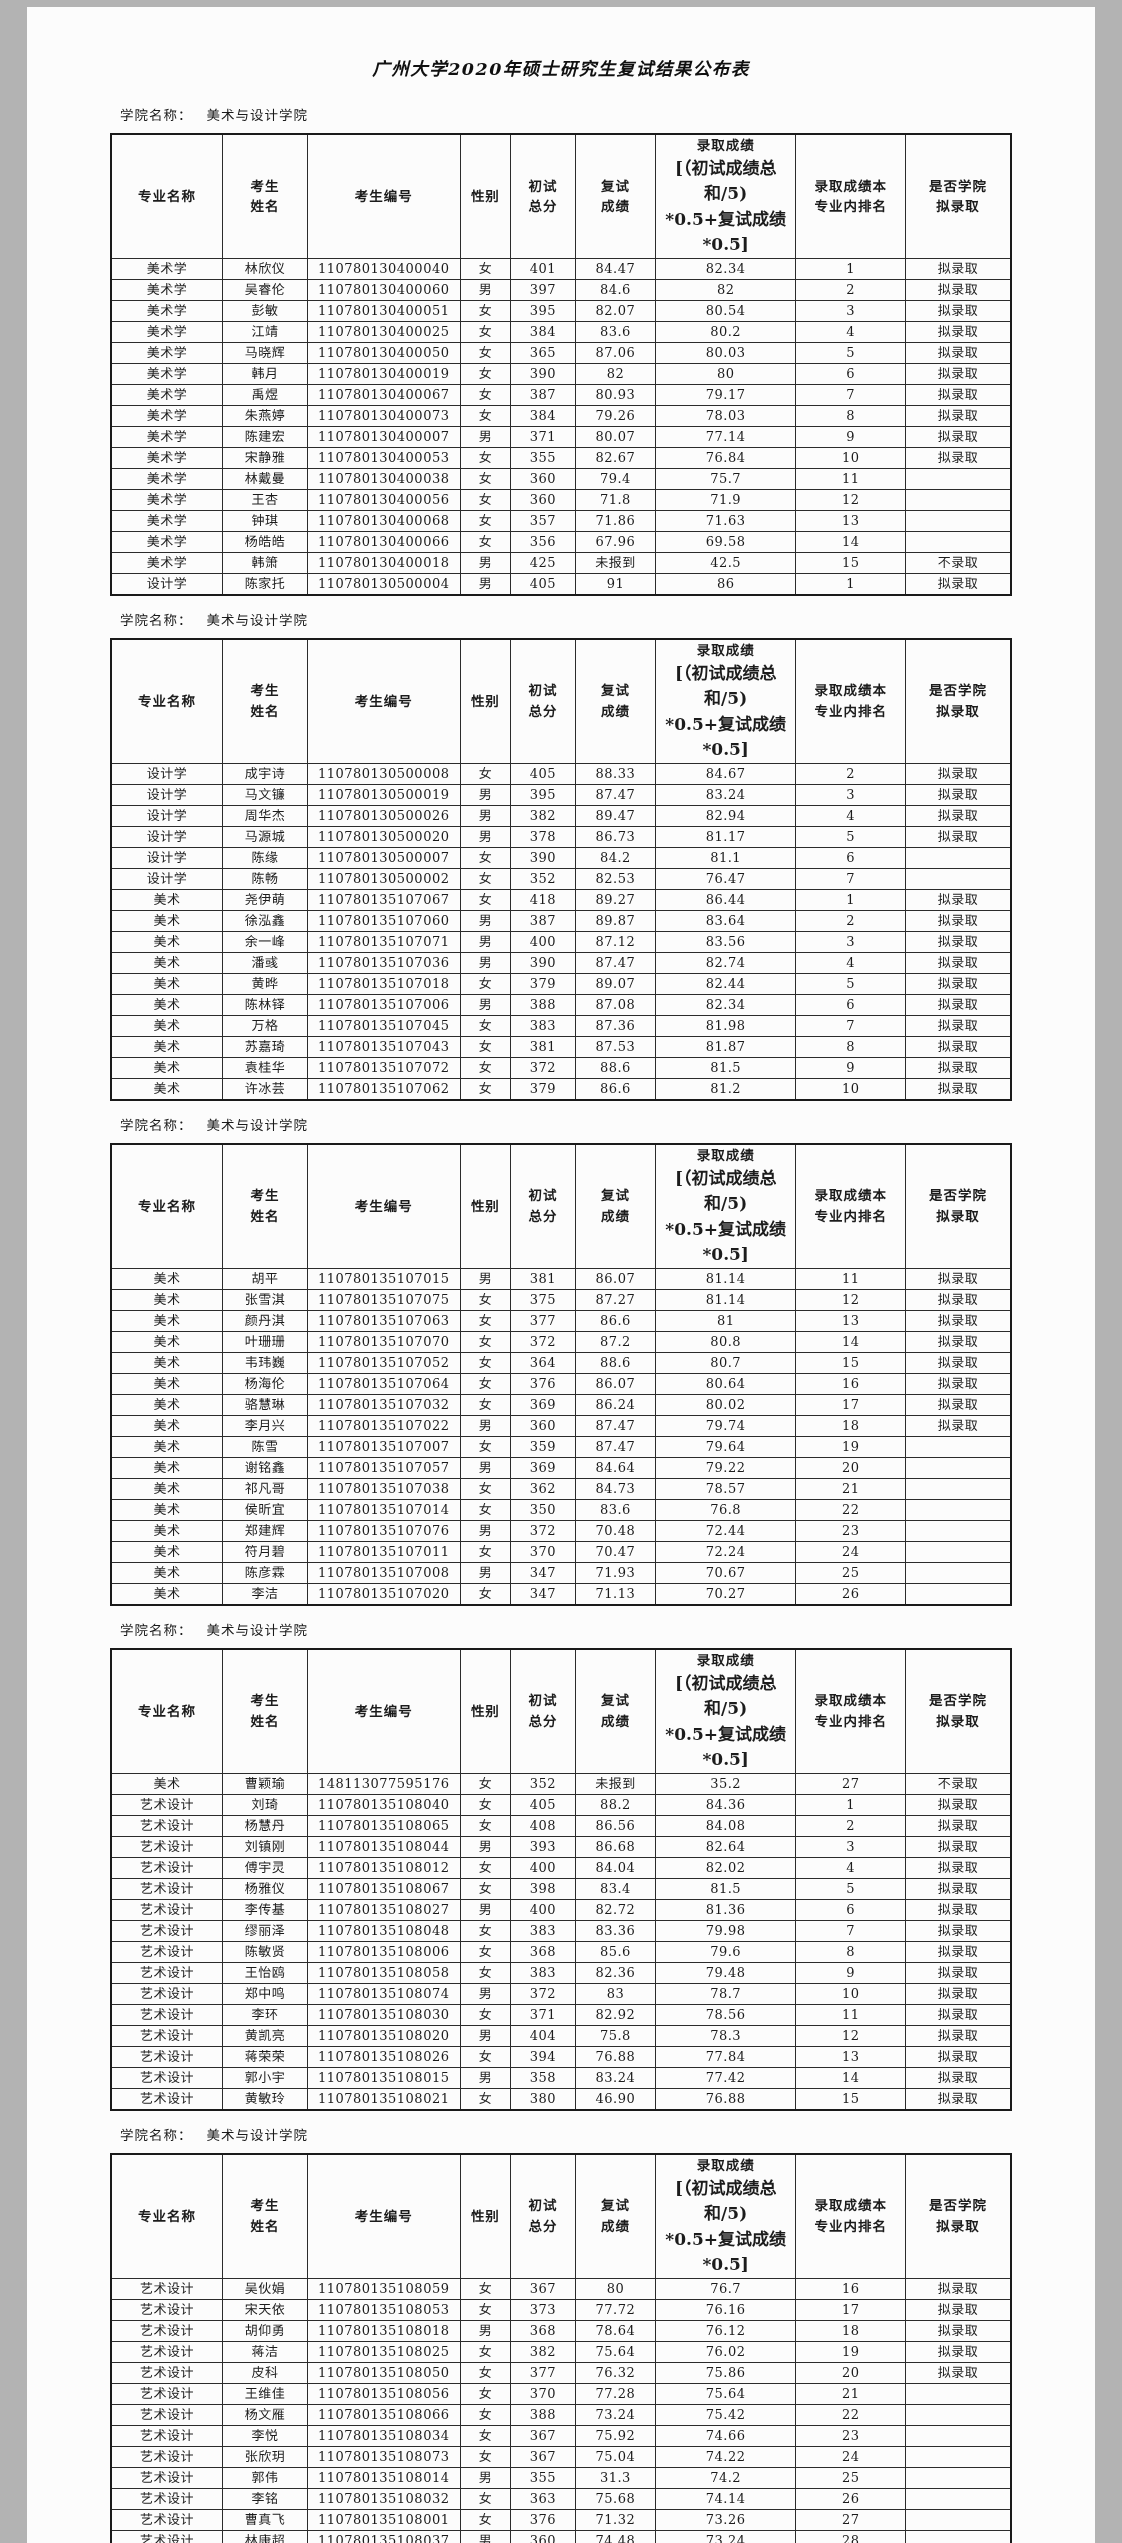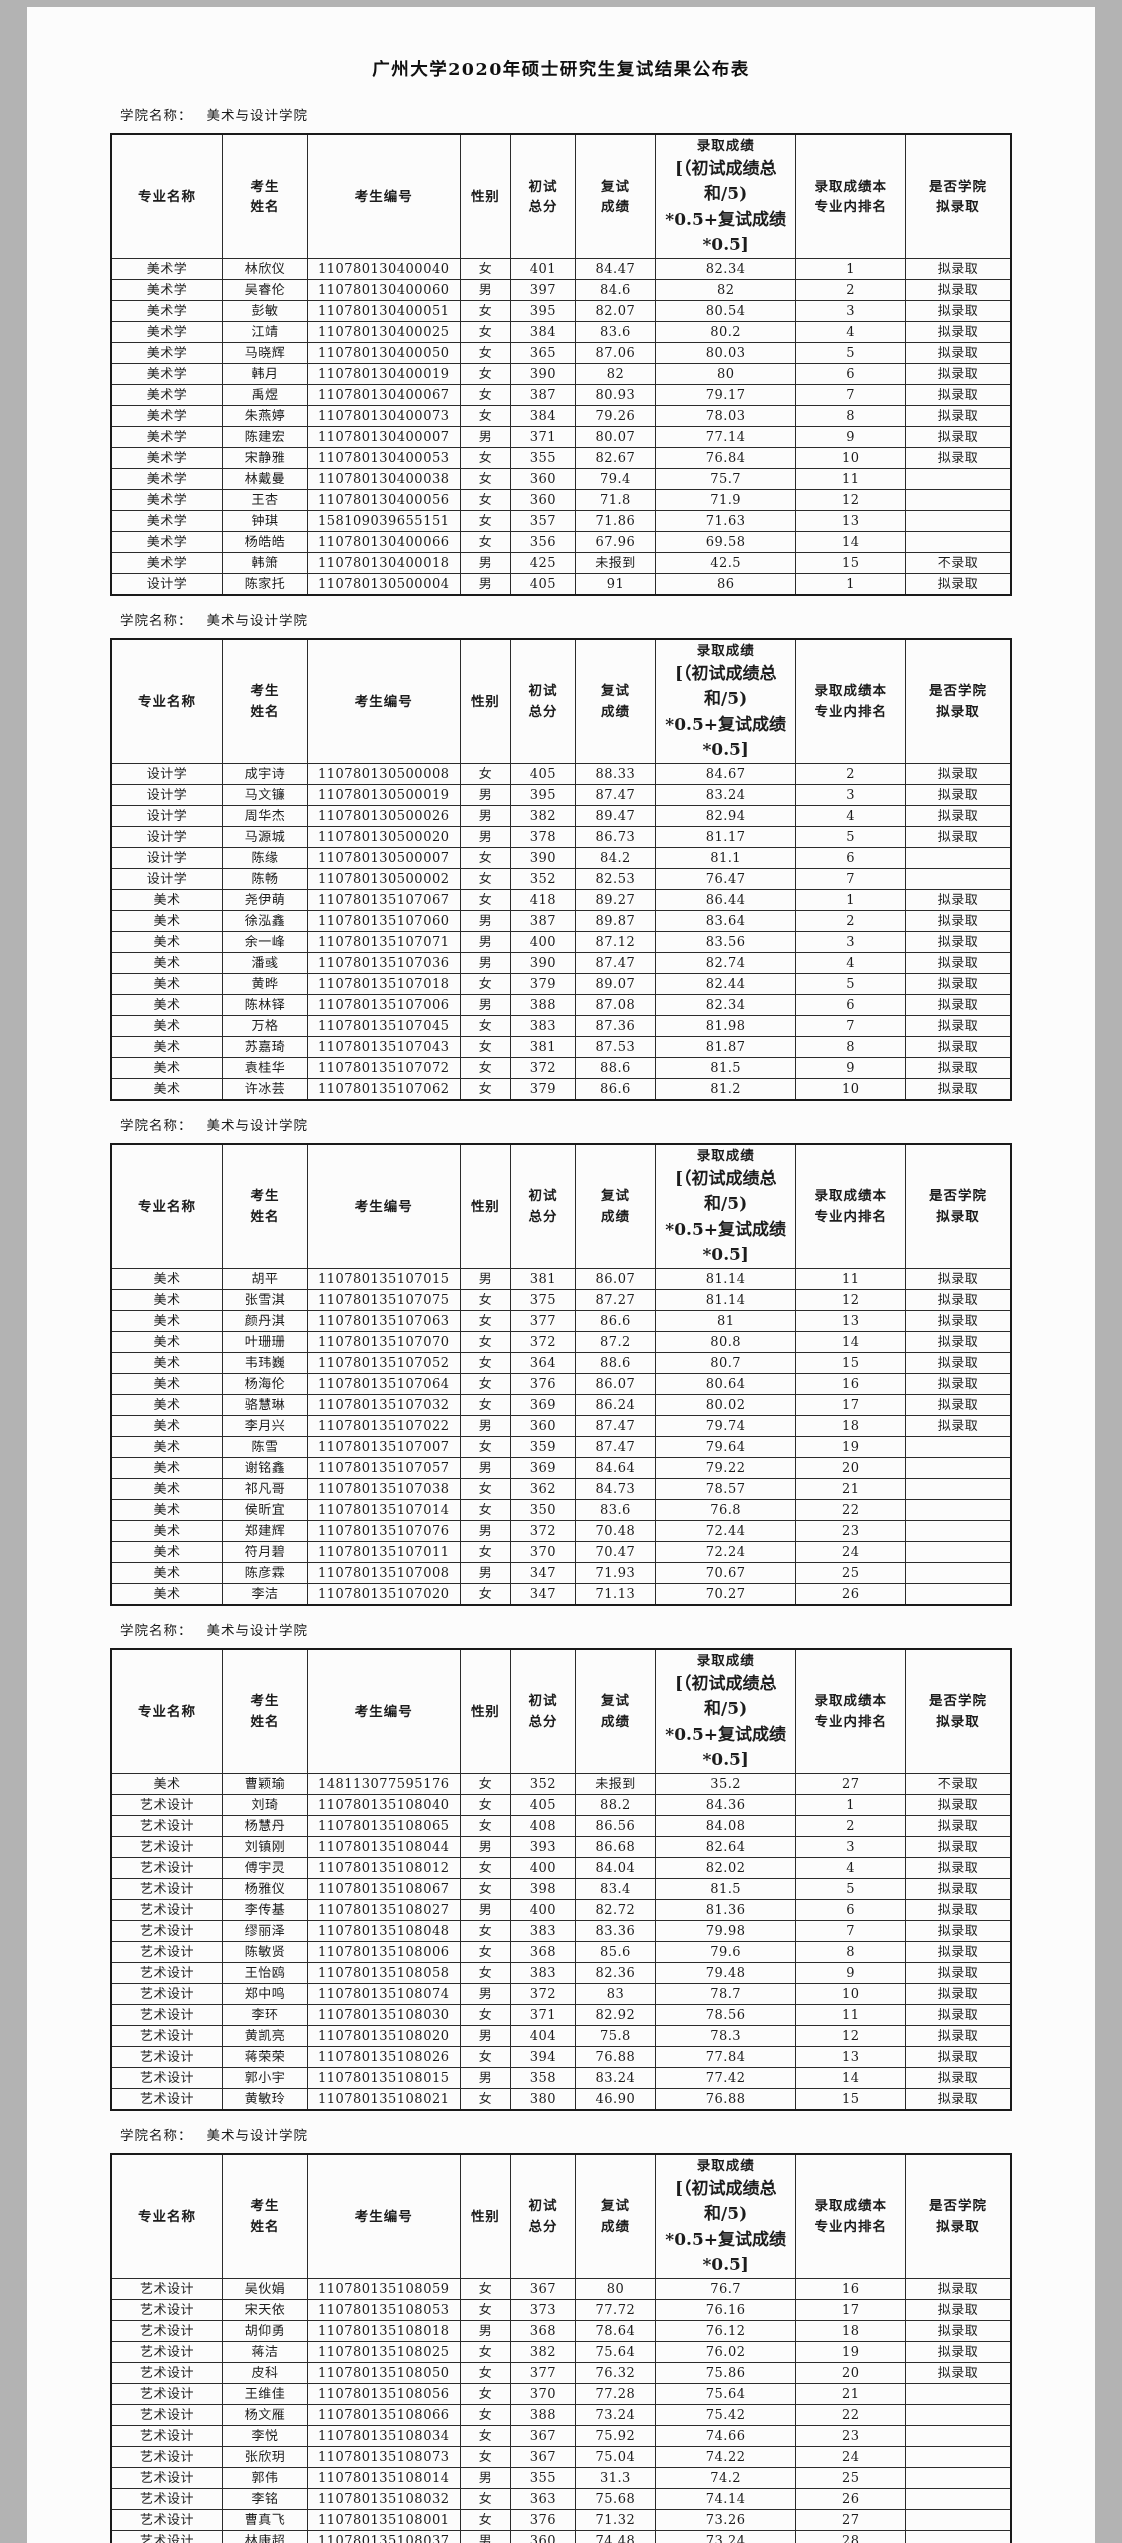--- a/index.html
+++ b/index.html
@@ -23,20 +23,21 @@
     font-weight:bold;
     color:#141414;
   }
   .main-title{
     text-align:center;
     font-weight:bold;
     font-size:17.5px;
     margin-top:28px;
     letter-spacing:1.5px;
     color:#101010;
+    font-style:italic;
   }
   .sections{margin-top:24px;}
   .section{width:902px;margin:0 auto;}
   .college-line{
     font-size:13.5px;
     margin:13px 0 9px 10px;
     color:#1a1a1a;
     letter-spacing:1px;
   }
   .college-line .college-name{margin-left:14px;}
@@ -265,21 +266,21 @@
               <td>女</td>
               <td>360</td>
               <td>71.8</td>
               <td>71.9</td>
               <td>12</td>
               <td></td>
             </tr>
             <tr>
               <td>美术学</td>
               <td>钟琪</td>
-              <td>158109039655151</td>
+              <td>110780130400068</td>
               <td>女</td>
               <td>357</td>
               <td>71.86</td>
               <td>71.63</td>
               <td>13</td>
               <td></td>
             </tr>
             <tr>
               <td>美术学</td>
               <td>杨皓皓</td>

